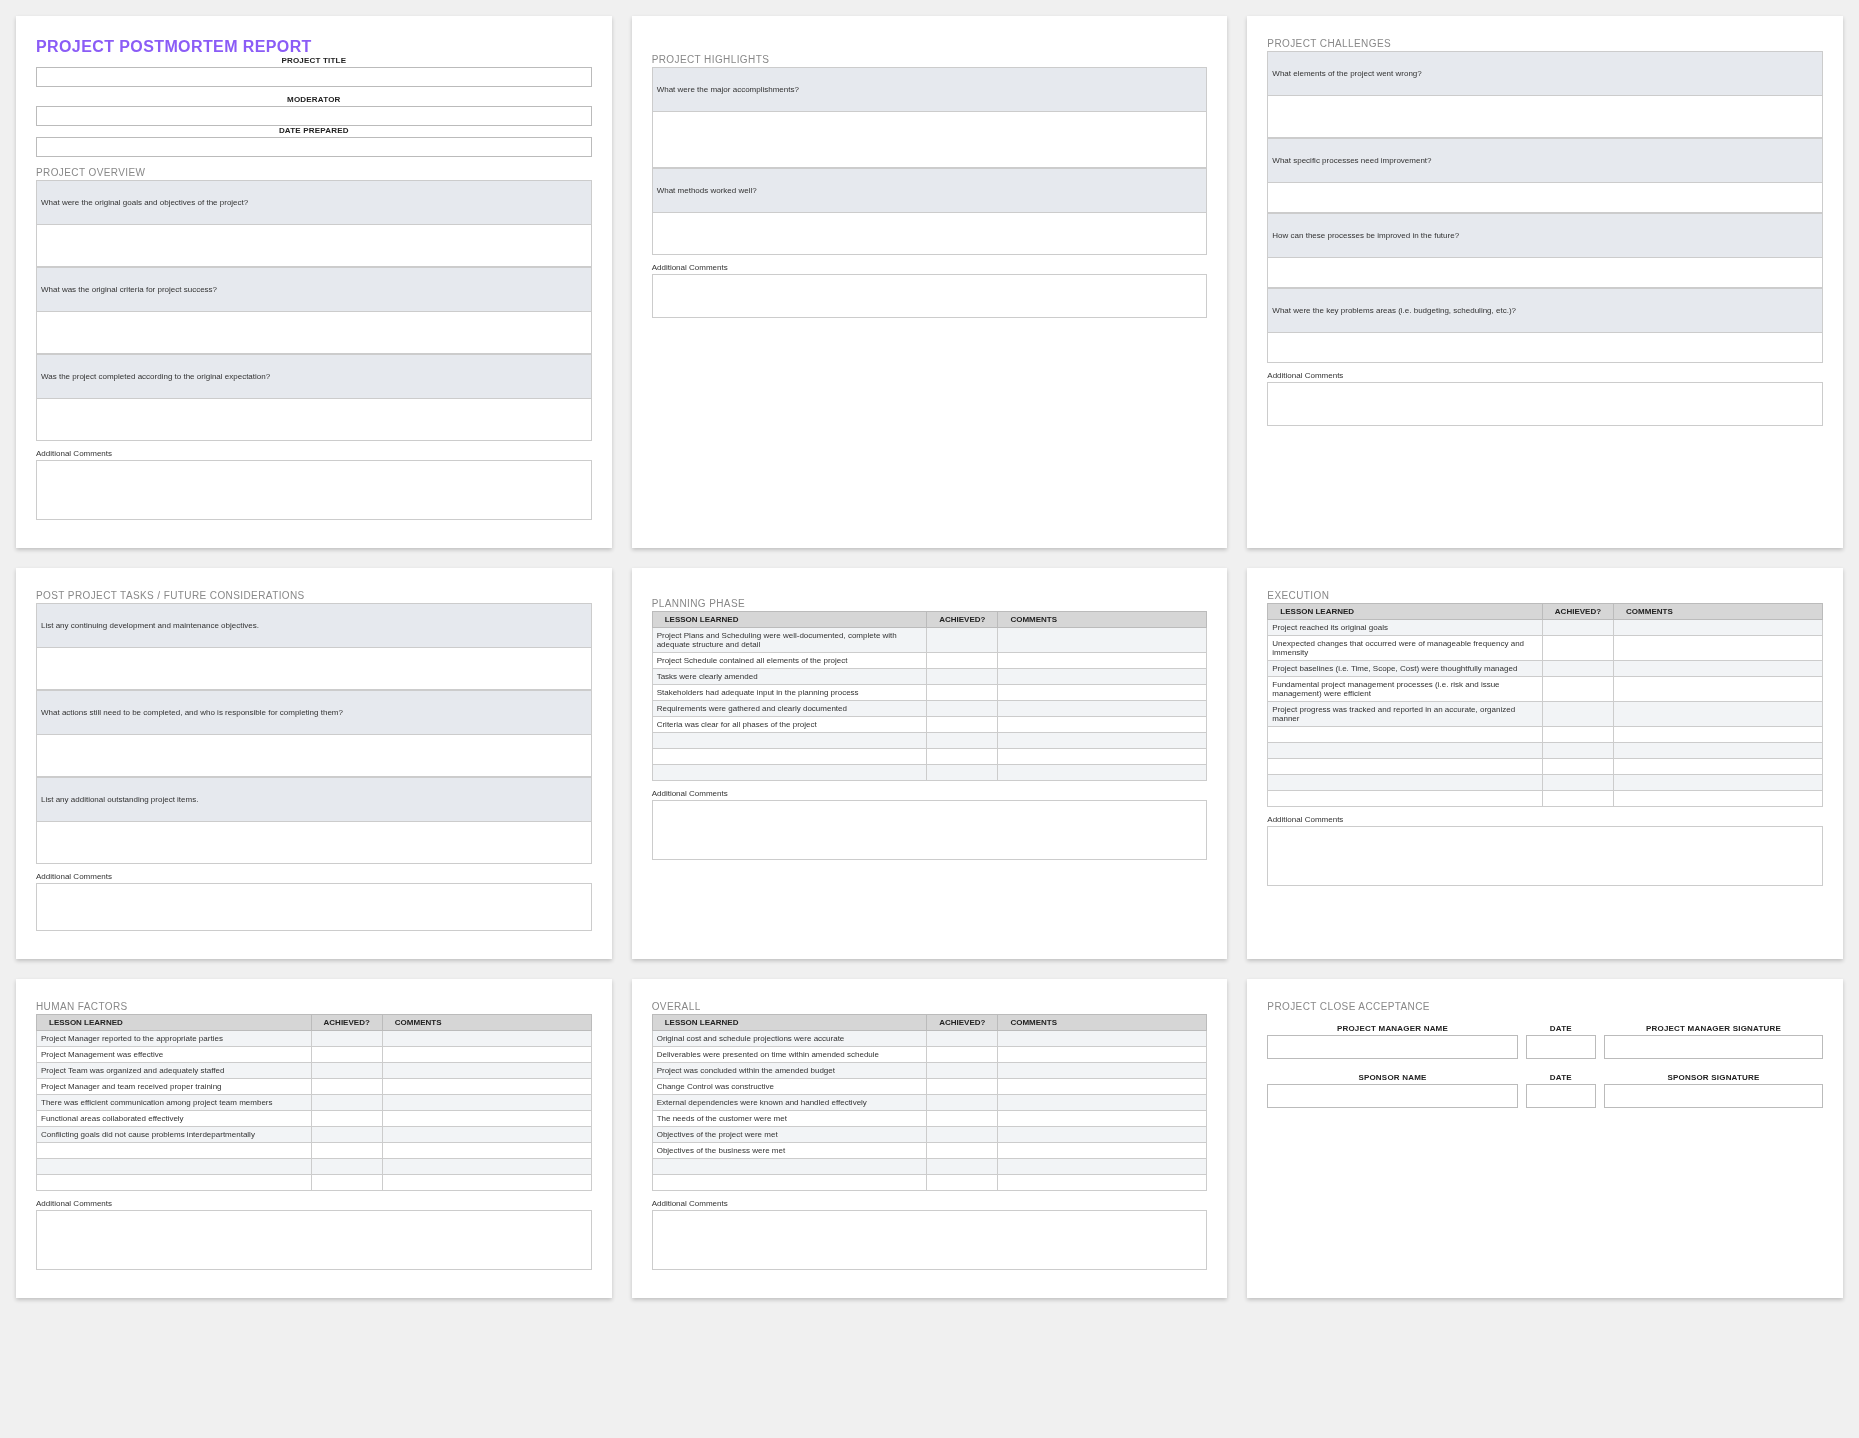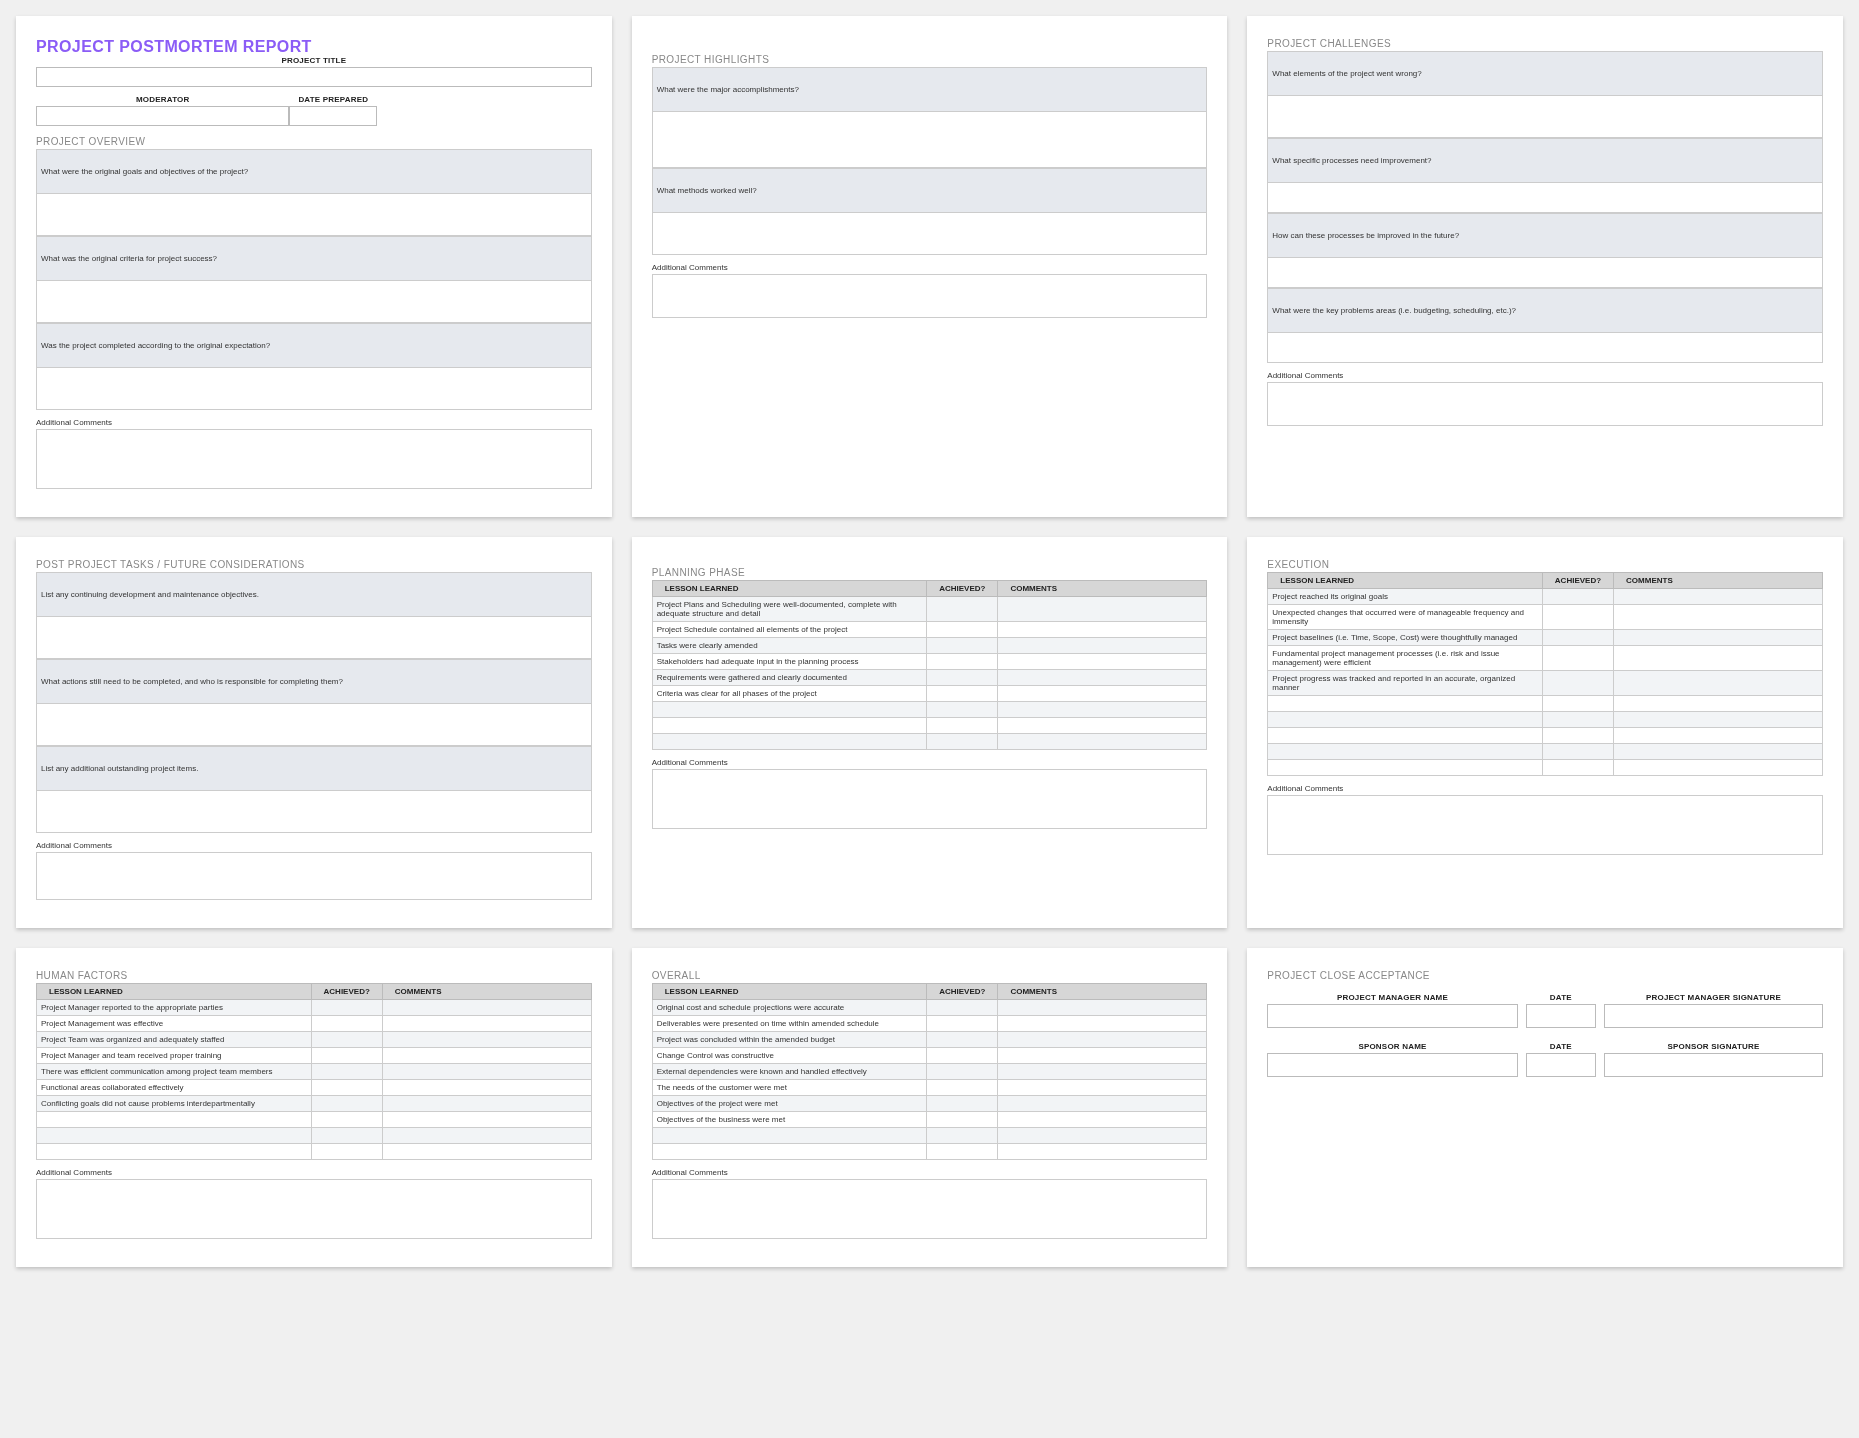--- a/index.html
+++ b/index.html
@@ -42,20 +42,21 @@
     color: #222;
     margin-bottom: 2px;
     text-transform: uppercase;
     letter-spacing: 0.2px;
     text-align: center;
   }
   .text-input-row {
     display: flex;
     gap: 0;
     margin-bottom: 10px;
+    flex-direction: column;
   }
   .text-input-row .col { display:flex; flex-direction:column; }
   input.line-input {
     border: 1px solid #bbb;
     height: 20px;
     width: 100%;
     padding: 2px 4px;
     font-size: 9px;
     background:#fff;
   }

